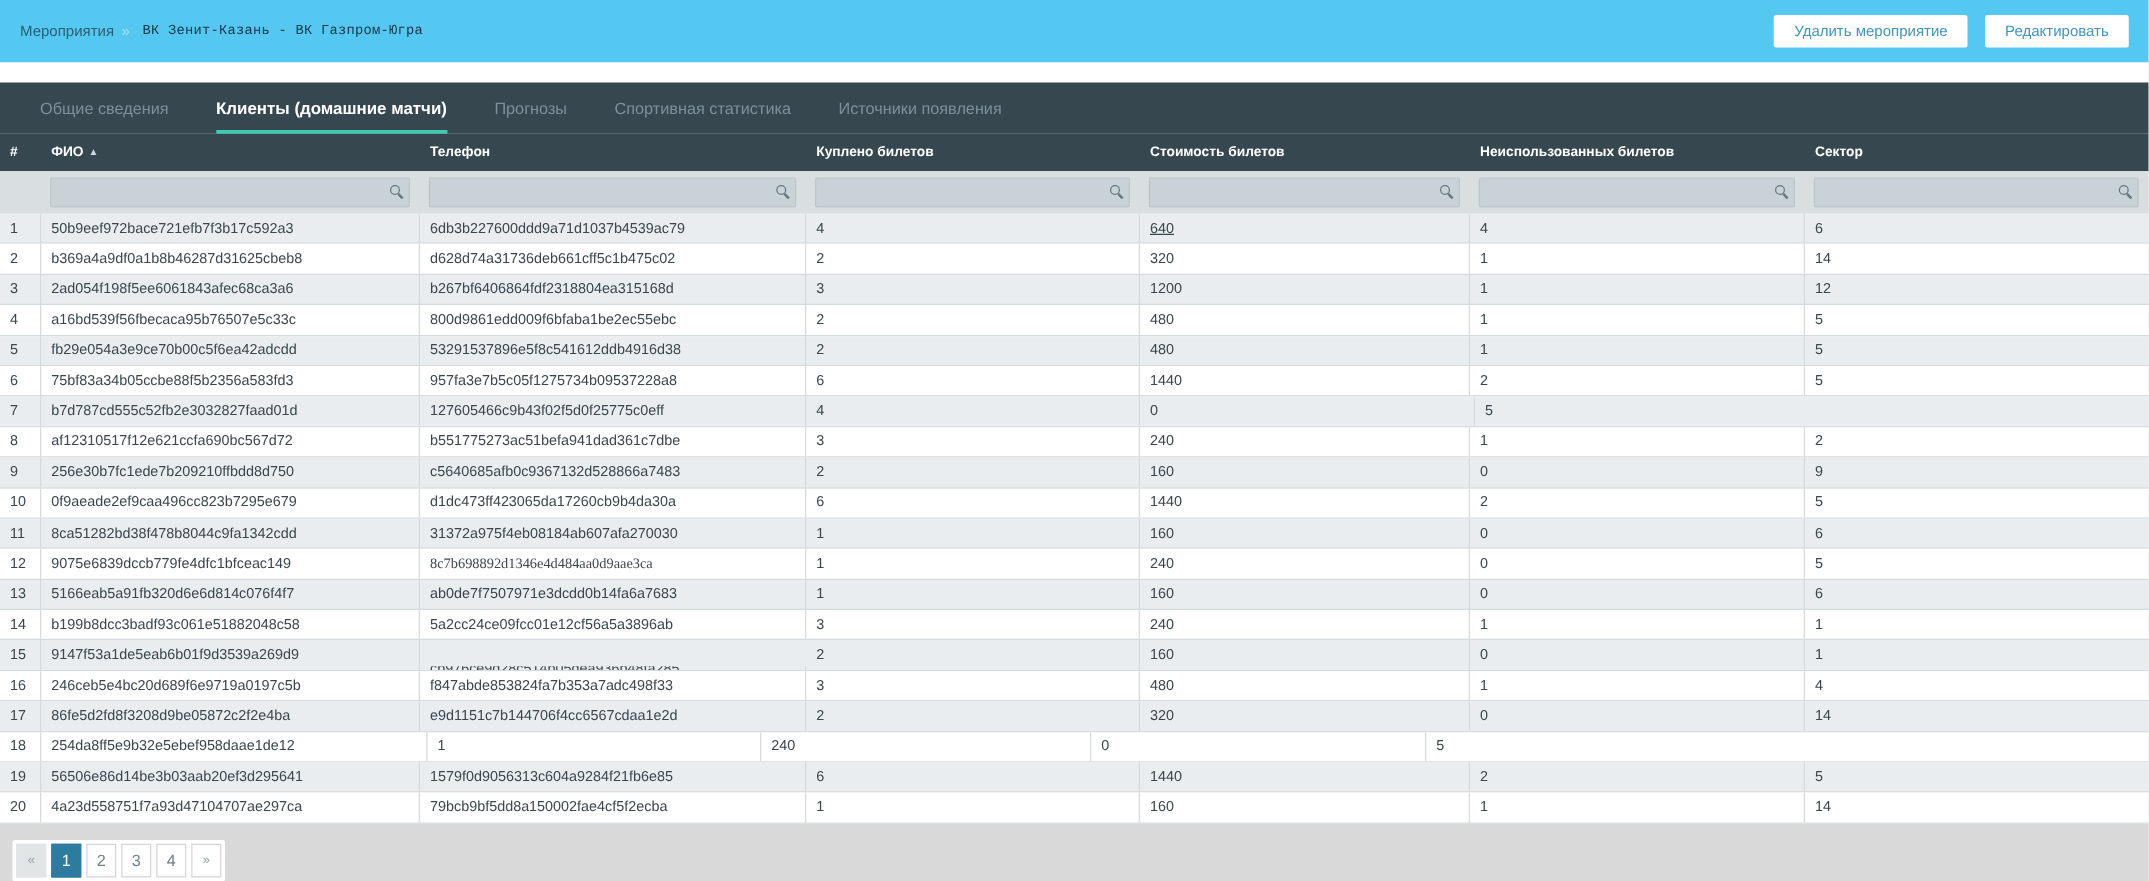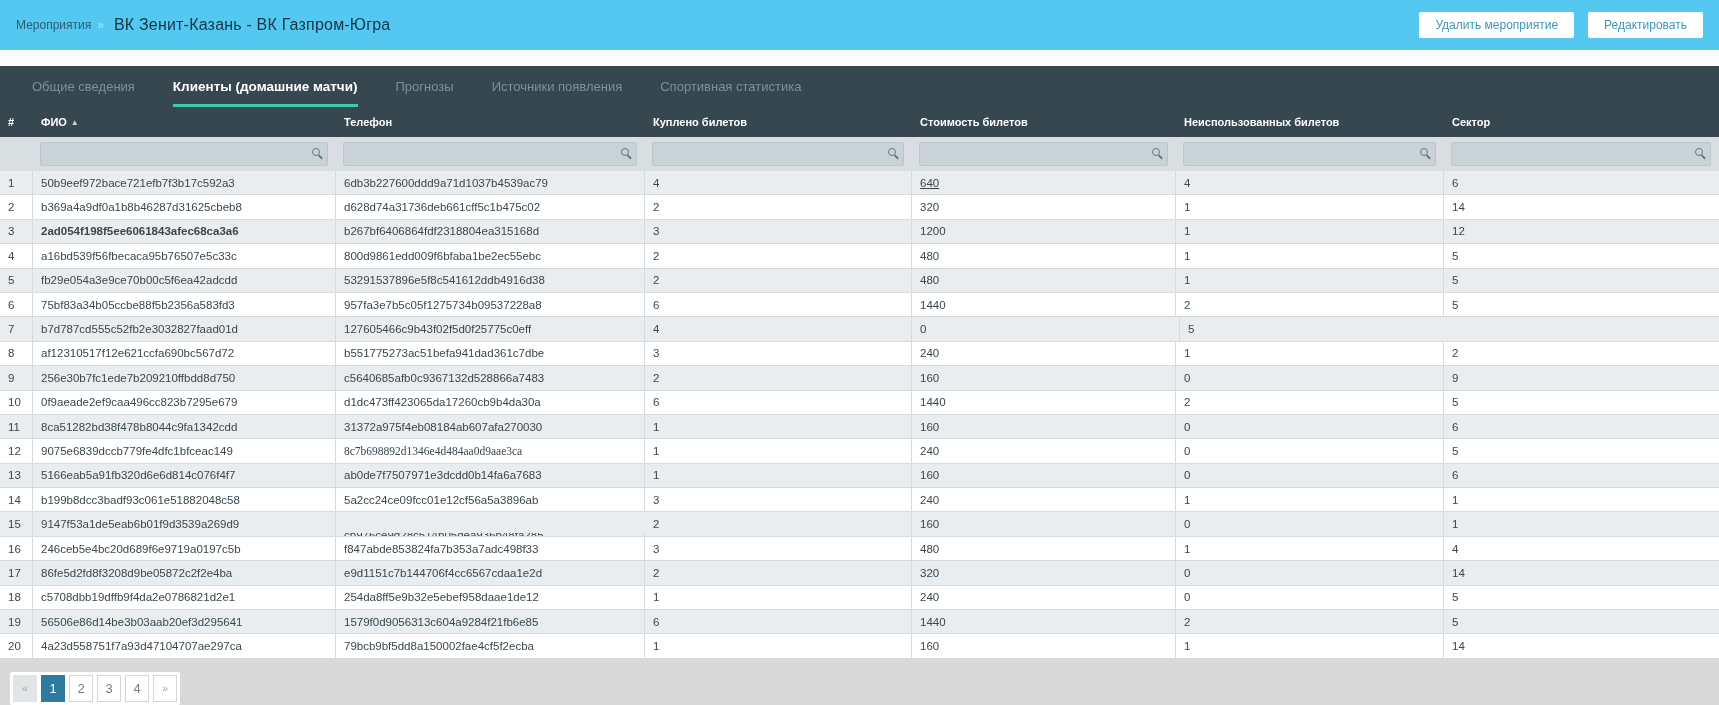--- a/index.html
+++ b/index.html
@@ -4,21 +4,21 @@
 <style>
   * { margin:0; padding:0; box-sizing:border-box; }
   html,body { background:#d9d9d9; }
   body { font-family:"Liberation Sans", sans-serif; }
   #app { width:1719px; height:705px; display:flex; flex-direction:column; overflow:hidden; background:#fff; position:relative; }
 
   
   .topbar { height:50px; background:#54c8f0; display:flex; align-items:center; padding:0 16px; flex:none; }
   .crumb { font-size:12px; color:#2b5f74; cursor:pointer; }
   .crumb-sep { font-size:12px; color:#a8e4fa; margin:0 10px 0 6px; }
-  .page-title { font-size:16px; font-weight:500; color:#173646; letter-spacing:.2px; }
+  .page-title { font-size:11px; font-weight:500; color:#173646; letter-spacing:.2px;font-family:Liberation Mono, monospace; }
   .topbar-actions { margin-left:auto; display:flex; gap:14px; }
   .tb-btn { background:#fff; border:none; border-radius:2px; color:#3f95ba; font-size:12px; font-family:inherit;
             padding:6px 16px; cursor:pointer; min-width:110px; }
 
   .gap-white { height:16px; background:#ffffff; flex:none; }
 
   
   .tabbar { height:41px; background:#37474f; display:flex; align-items:stretch; padding-left:32px; gap:38px; flex:none; }
   .tab { display:flex; align-items:center; position:relative; font-size:13px; color:#7d909a; cursor:pointer; white-space:nowrap; }
   .tab.active { color:#ffffff; font-weight:bold; font-size:13.5px; }
@@ -68,22 +68,22 @@
       <button class="tb-btn">Редактировать</button>
     </div>
   </div>
 
   <div class="gap-white"></div>
 
   <div class="tabbar">
       <div class="tab">Общие сведения</div>
       <div class="tab active">Клиенты (домашние матчи)</div>
       <div class="tab">Прогнозы</div>
+      <div class="tab">Спортивная статистика</div>
       <div class="tab">Источники появления</div>
-      <div class="tab">Спортивная статистика</div>
     </div>
 
   <div class="thead">
       <div class="hcell" style="width: 33px;"><span>#</span></div>
       <div class="hcell" style="width: 303px;"><span>ФИО</span><span class="sort-arrow">▲</span></div>
       <div class="hcell" style="width: 309px;"><span>Телефон</span></div>
       <div class="hcell" style="width: 267px;"><span>Куплено билетов</span></div>
       <div class="hcell" style="width: 264px;"><span>Стоимость билетов</span></div>
       <div class="hcell" style="width: 268px;"><span>Неиспользованных билетов</span></div>
       <div class="hcell" style="width: 275px;"><span>Сектор</span></div>
@@ -111,21 +111,21 @@
         <div class="tcell" style="width: 33px;">2</div>
         <div class="tcell" style="width: 303px;">b369a4a9df0a1b8b46287d31625cbeb8</div>
         <div class="tcell" style="width: 309px;">d628d74a31736deb661cff5c1b475c02</div>
         <div class="tcell" style="width: 267px;">2</div>
         <div class="tcell" style="width: 264px;">320</div>
         <div class="tcell" style="width: 268px;">1</div>
         <div class="tcell" style="width: 275px;">14</div>
       </div>
       <div class="trow alt">
         <div class="tcell" style="width: 33px;">3</div>
-        <div class="tcell" style="width: 303px; font-weight: bold;">2ad054f198f5ee6061843afec68ca3a6</div>
+        <div class="tcell" style="width: 303px;">2ad054f198f5ee6061843afec68ca3a6</div>
         <div class="tcell" style="width: 309px;">b267bf6406864fdf2318804ea315168d</div>
         <div class="tcell" style="width: 267px;">3</div>
         <div class="tcell" style="width: 264px;">1200</div>
         <div class="tcell" style="width: 268px;">1</div>
         <div class="tcell" style="width: 275px;">12</div>
       </div>
       <div class="trow">
         <div class="tcell" style="width: 33px;">4</div>
         <div class="tcell" style="width: 303px;">a16bd539f56fbecaca95b76507e5c33c</div>
         <div class="tcell" style="width: 309px;">800d9861edd009f6bfaba1be2ec55ebc</div>
@@ -245,21 +245,20 @@
         <div class="tcell" style="width: 33px;">17</div>
         <div class="tcell" style="width: 303px;">86fe5d2fd8f3208d9be05872c2f2e4ba</div>
         <div class="tcell" style="width: 309px;">e9d1151c7b144706f4cc6567cdaa1e2d</div>
         <div class="tcell" style="width: 267px;">2</div>
         <div class="tcell" style="width: 264px;">320</div>
         <div class="tcell" style="width: 268px;">0</div>
         <div class="tcell" style="width: 275px;">14</div>
       </div>
       <div class="trow">
         <div class="tcell" style="width: 33px;">18</div>
-        <div class="tcell" style="width: 303px;">c5708dbb19dffb9f4da2e0786821d2e1</div>
         <div class="tcell" style="width: 309px;">254da8ff5e9b32e5ebef958daae1de12</div>
         <div class="tcell" style="width: 267px;">1</div>
         <div class="tcell" style="width: 264px;">240</div>
         <div class="tcell" style="width: 268px;">0</div>
         <div class="tcell" style="width: 275px;">5</div>
       </div>
       <div class="trow alt">
         <div class="tcell" style="width: 33px;">19</div>
         <div class="tcell" style="width: 303px;">56506e86d14be3b03aab20ef3d295641</div>
         <div class="tcell" style="width: 309px;">1579f0d9056313c604a9284f21fb6e85</div>

